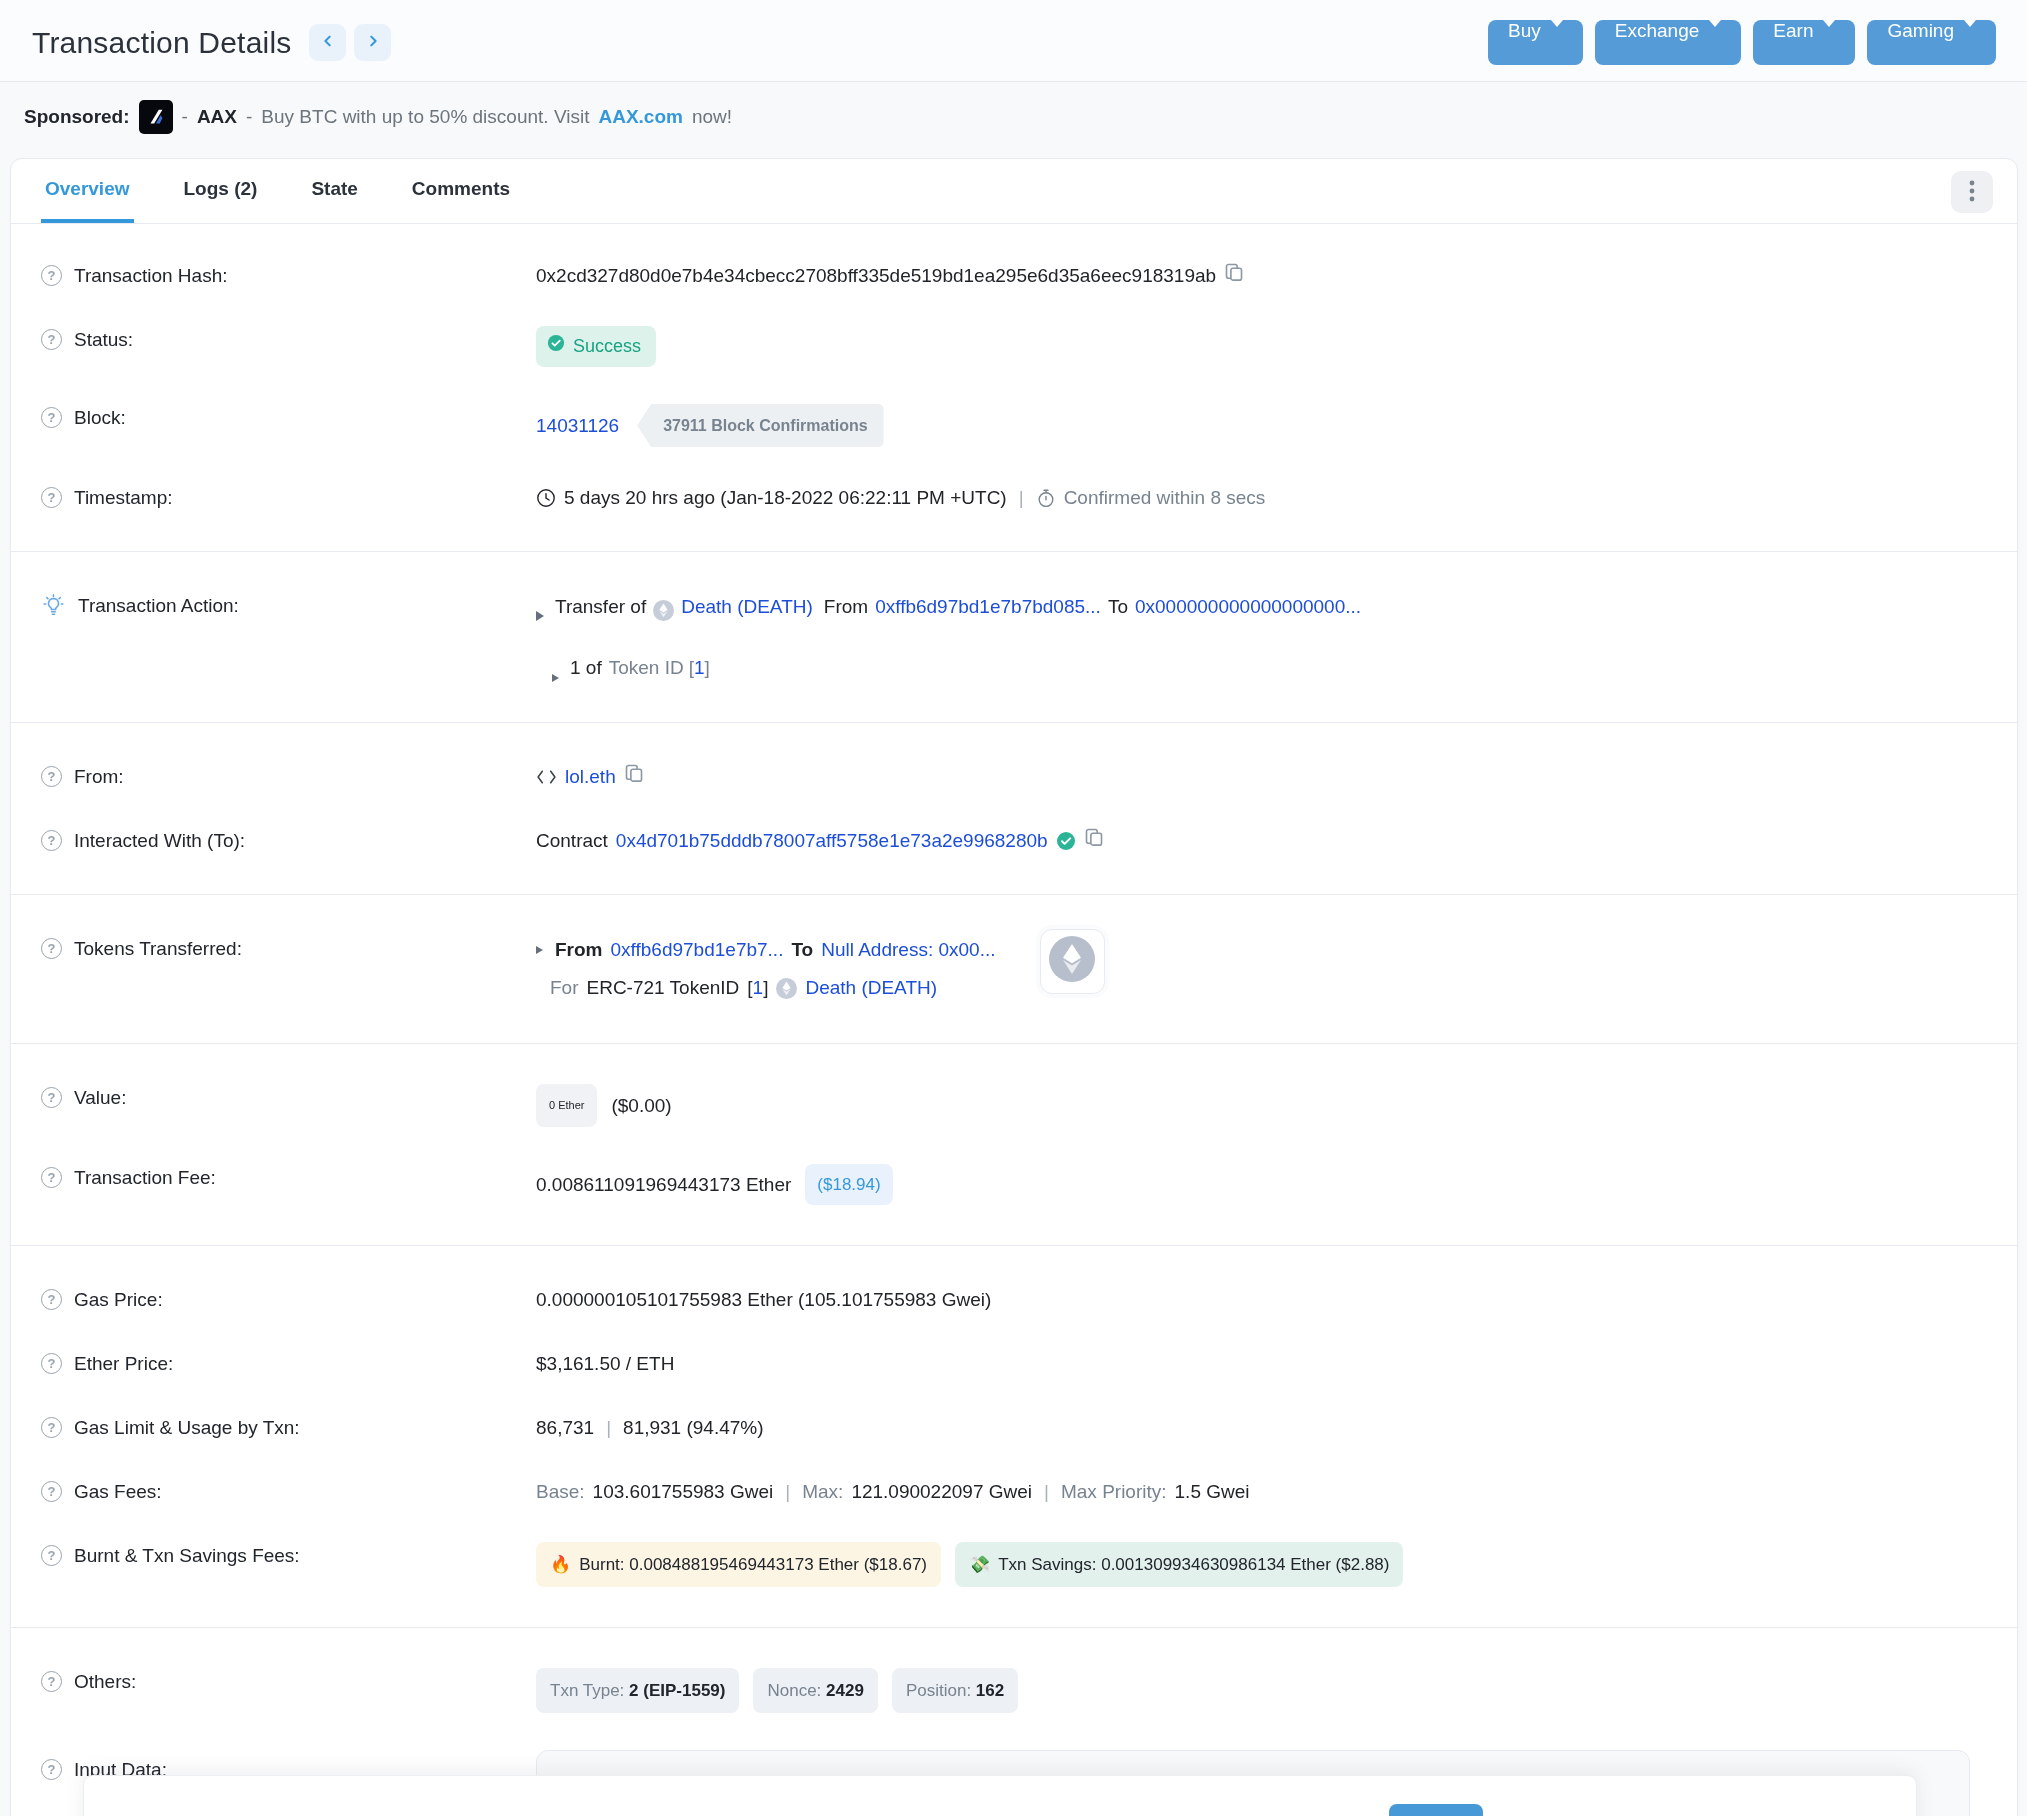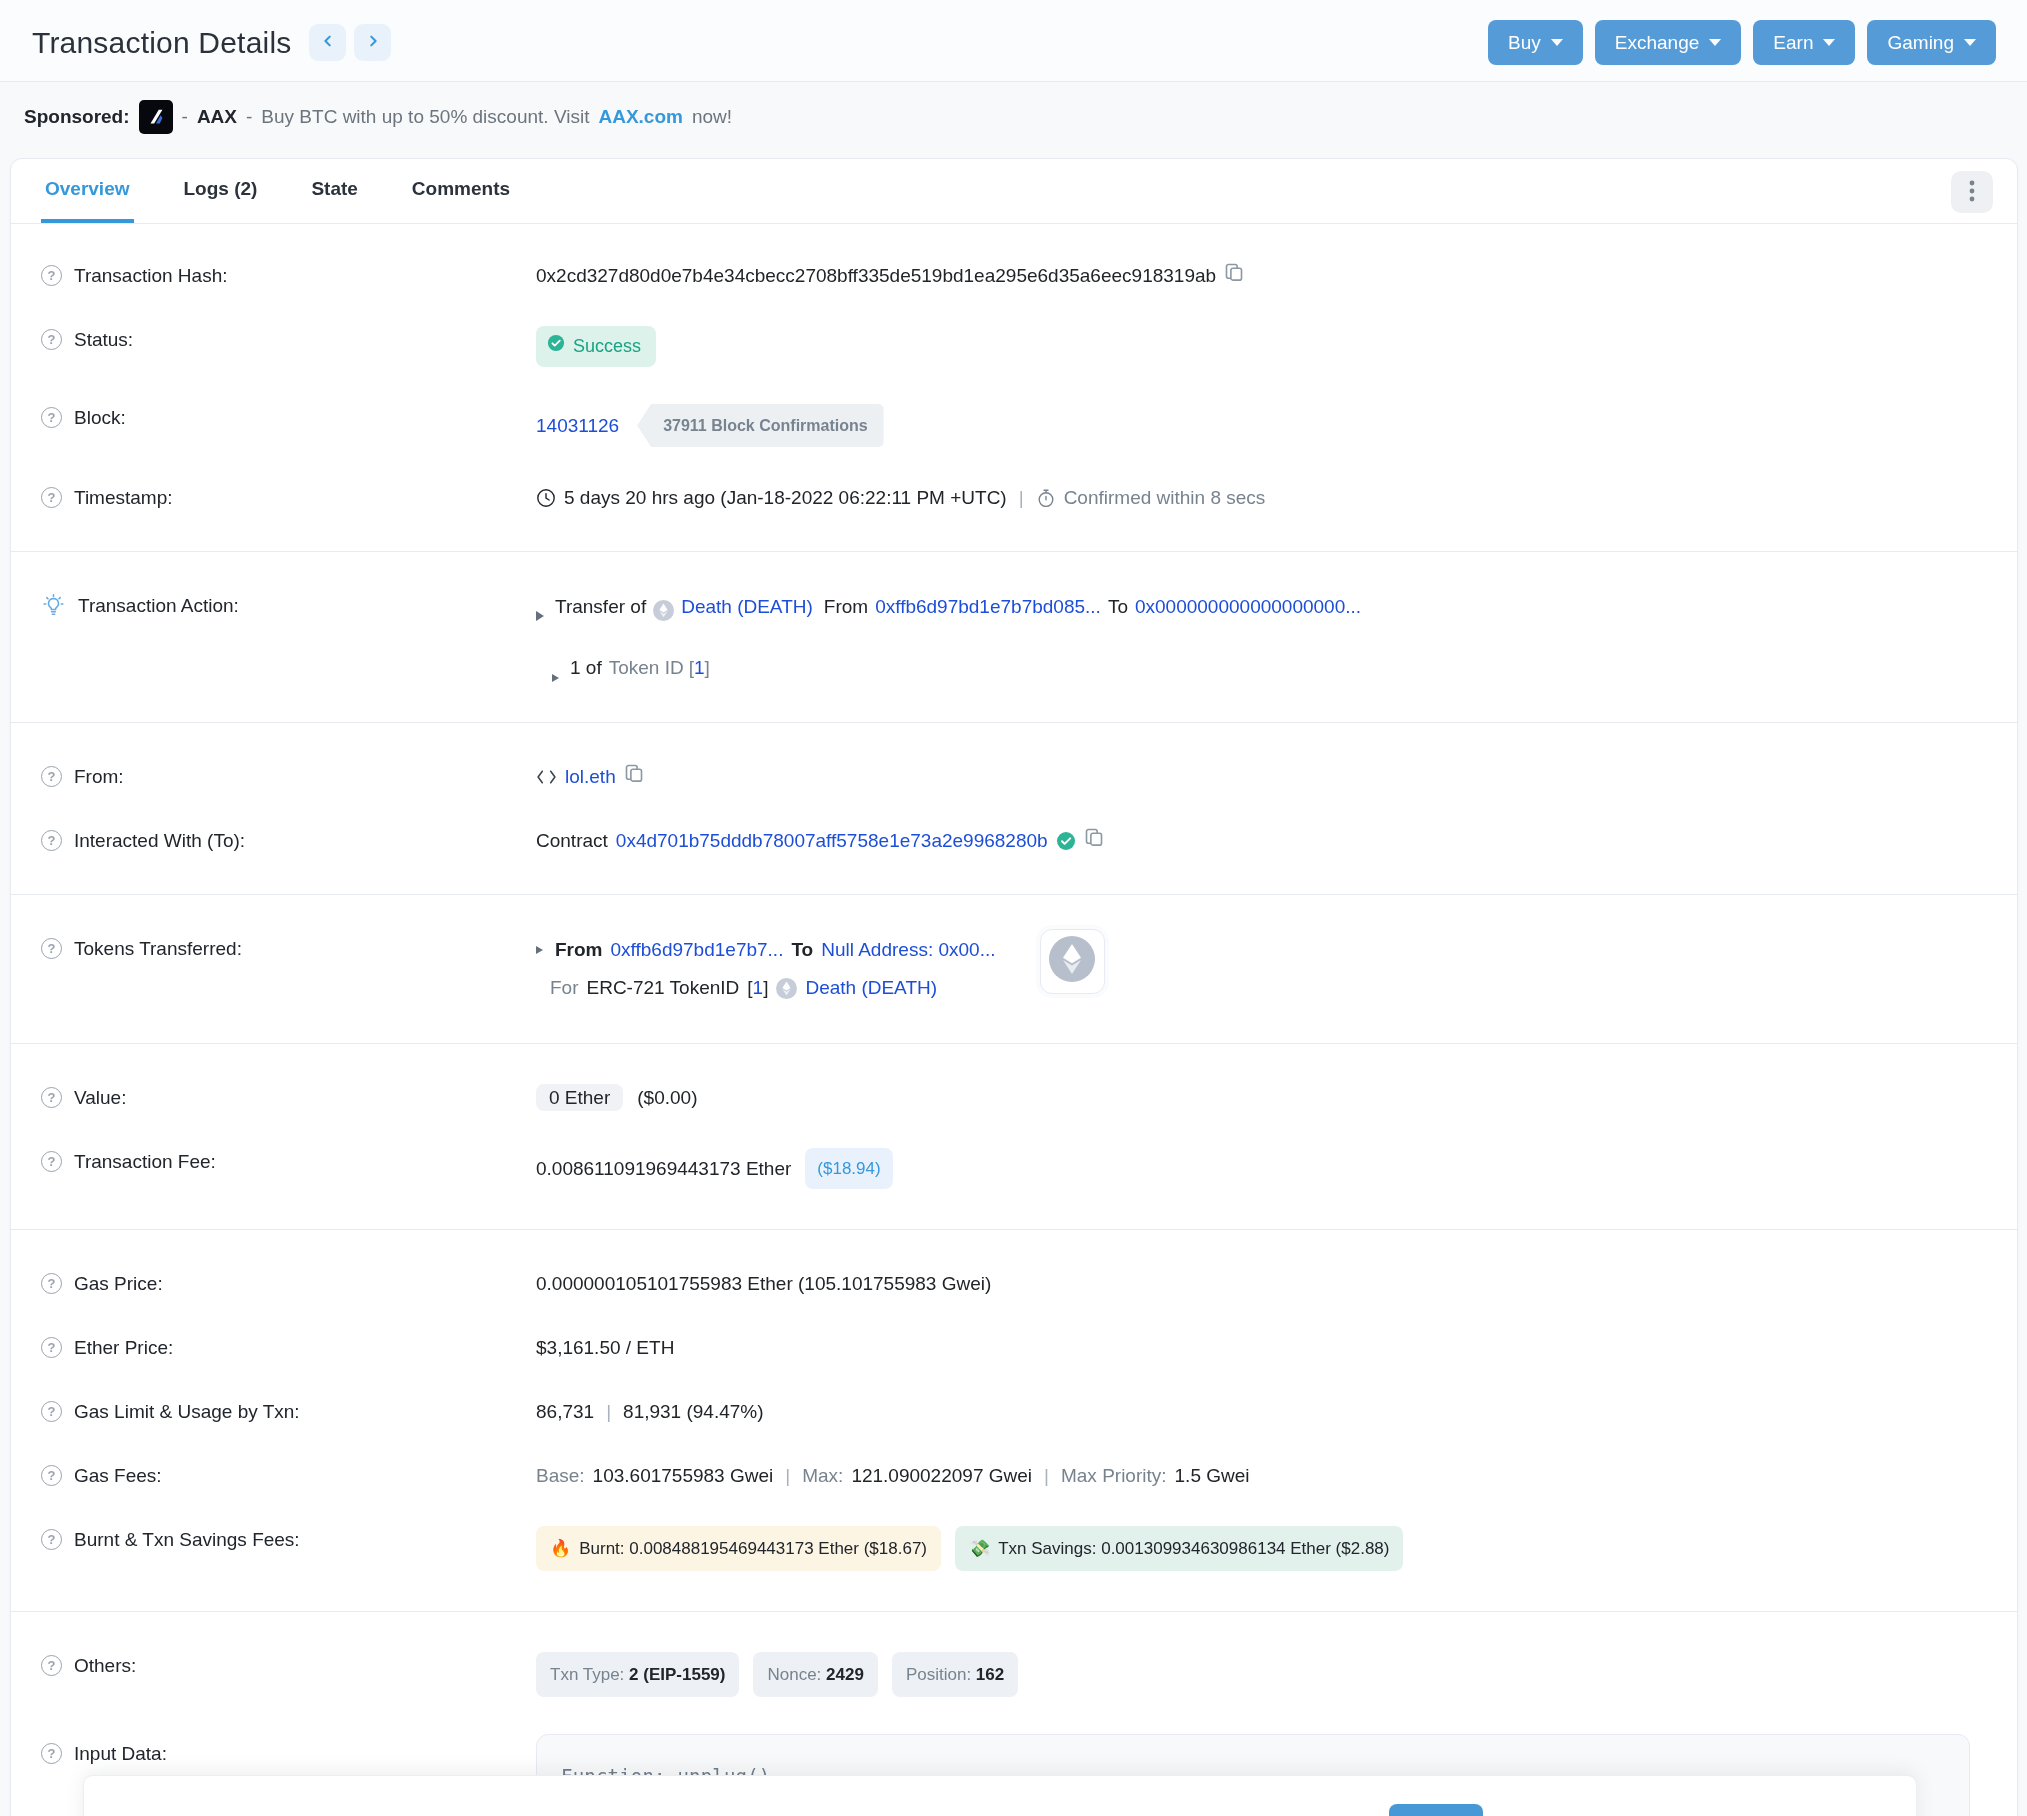--- a/index.html
+++ b/index.html
@@ -9,21 +9,21 @@
     background:#f8f9fa;
     font-family:"Liberation Sans","DejaVu Sans",sans-serif;
     font-size:19px; color:#212529;
   }
   
   .topbar { display:flex; align-items:center; padding:20px 32px 16px; background:#fbfcfd; }
   .page-title { font-size:30px; font-weight:500; color:#2b323b; letter-spacing:0.2px; }
   .pager { display:flex; gap:8px; margin-left:18px; }
   .pager-btn { width:37px; height:37px; border:none; border-radius:9px; background:#e9f2fb; display:flex; align-items:center; justify-content:center; cursor:pointer; }
   .top-actions { margin-left:auto; display:flex; gap:12px; }
-  .blue-btn { background:#549bd7; color:#fff; border:none; border-radius:8px; height:45px; padding:0 20px; font-size:19px; font-weight:500; display:flex; align-items:center; gap:10px; cursor:pointer; font-family:inherit; }
+  .blue-btn { background:#549bd7; color:#fff; border:none; border-radius:8px; height:45px; padding:0 20px; font-size:19px; font-weight:500; display:flex; align-items:flex-start; gap:10px; cursor:pointer; font-family:inherit; }
   .caret { width:0; height:0; border-left:6px solid transparent; border-right:6px solid transparent; border-top:7px solid #fff; }
   .top-divider { height:1px; background:#e7eaf3; }
   
   .sponsored { display:flex; align-items:center; gap:9px; padding:18px 24px 20px; color:#6c757d; }
   .sp-label { font-weight:700; color:#21252c; }
   .sp-brand { font-weight:700; color:#21252c; }
   .sp-link { font-weight:700; color:#3498db; text-decoration:none; }
   .aax-logo { width:34px; height:34px; border-radius:5px; background:#07080d; display:inline-flex; align-items:center; justify-content:center; }
   
   .card { margin:4px 10px 0; background:#fff; border:1px solid #e7eaf3; border-radius:12px; box-shadow:0 1px 3px rgba(0,0,0,.03); min-height:1683px; }
@@ -39,21 +39,21 @@
   .val { line-height:27px; display:flex; align-items:center; flex-wrap:wrap; gap:6px 8px; }
   .hr { height:1px; background:#e7eaf3; margin:40px -30px 40px; }
   a.lnk, .lnk { color:#1d4ed8; text-decoration:none; cursor:pointer; }
   .gray { color:#77838f; }
   .sep { color:#a9b2bc; padding:0 4px; }
   .bold { font-weight:700; }
   .tri { width:0; height:0; border-left:8px solid #65707c; border-top:5px solid transparent; border-bottom:5px solid transparent; display:inline-block; margin-right:4px; flex:0 0 auto; }
   
   .badge-success { display:inline-flex; align-items:center; gap:8px; background:#dcf2ea; color:#18a383; border-radius:8px; padding:7px 15px 7px 11px; font-size:18px; }
   .tag-confirm { background:#edf0f3; color:#77838f; font-size:16px; font-weight:600; padding:8px 16px 8px 26px; clip-path:polygon(0 50%, 14px 0, 100% 0, 100% 100%, 14px 100%); border-radius:0 6px 6px 0; margin-left:10px;text-align:center; }
-  .badge-gray { background:#f1f2f5; color:#21252c; border-radius:8px; padding:0 13px; font-size:19px; }
+  .badge-gray { background:#f1f2f5; color:#21252c; border-radius:8px; padding:8px 13px; font-size:11px; }
   .badge-blue { background:#e9f2fc; color:#3498db; border-radius:8px; padding:7px 12px; font-size:17px; }
   .badge-cream { background:#fdf5e3; color:#21252c; border-radius:8px; padding:9px 14px; font-size:17px; display:inline-flex; gap:8px; align-items:center; }
   .badge-teal { background:#e3f1ec; color:#21252c; border-radius:8px; padding:9px 14px; font-size:17px; display:inline-flex; gap:8px; align-items:center; }
   .badge-kv { background:#edf0f4; border-radius:8px; padding:9px 14px; font-size:17px; }
   .badge-kv .k { color:#77838f; }
   .badge-kv .v { color:#21252c; font-weight:700; }
   
   .tok-ic { display:inline-flex; flex:0 0 auto; }
   .multi { display:flex; flex-direction:column; }
   .action-l1, .action-l2 { display:flex; align-items:flex-end; gap:0 7px; line-height:29px; }

